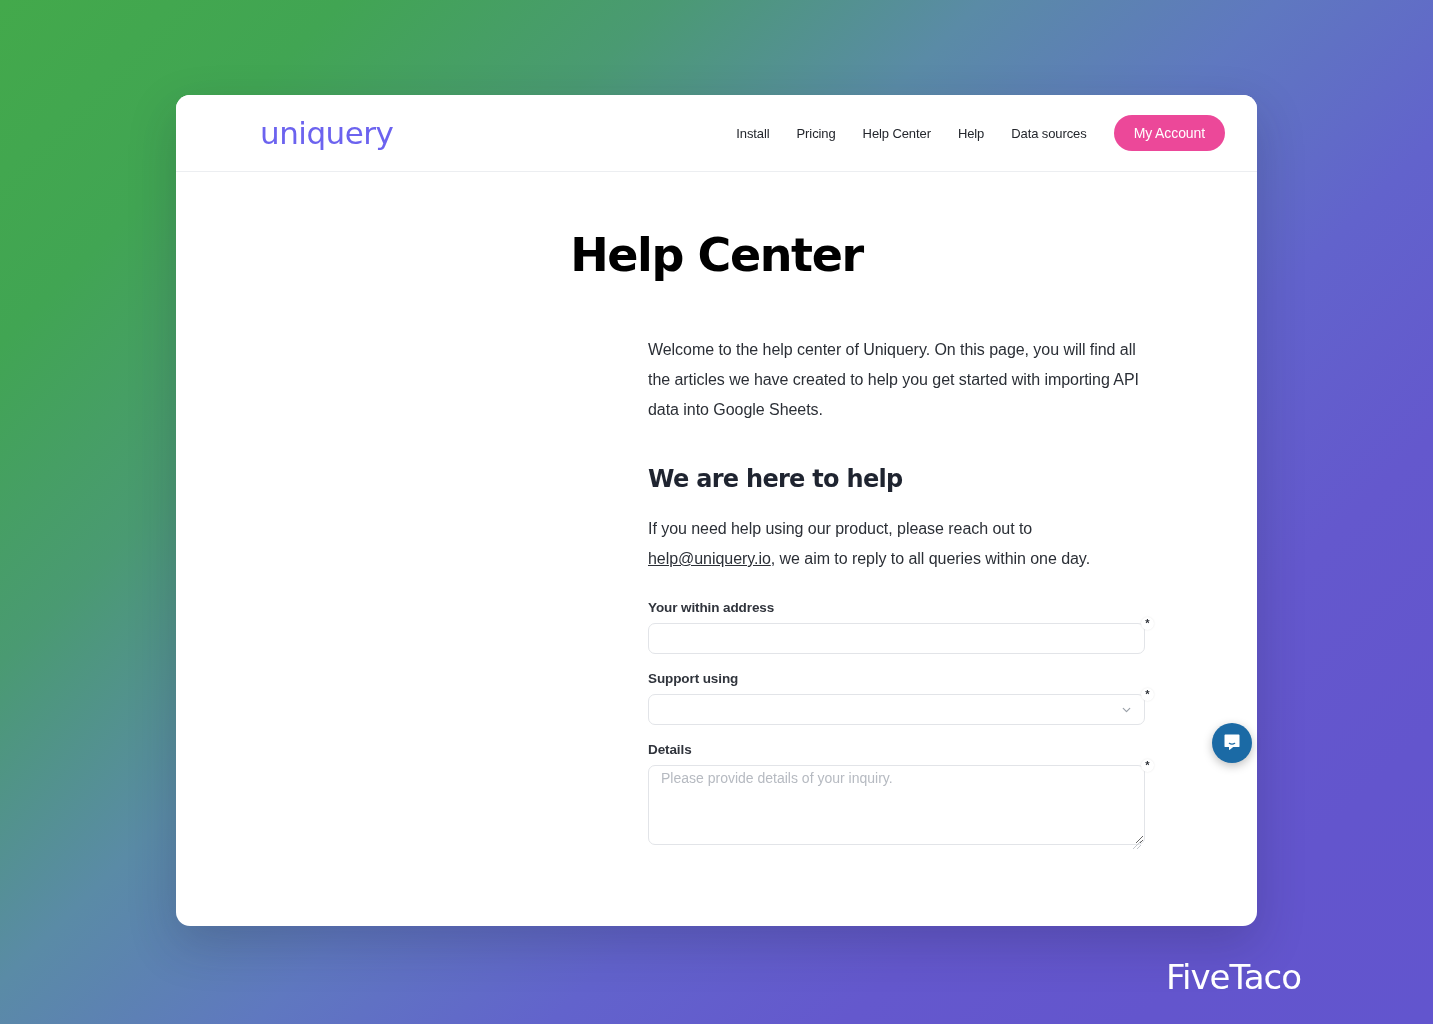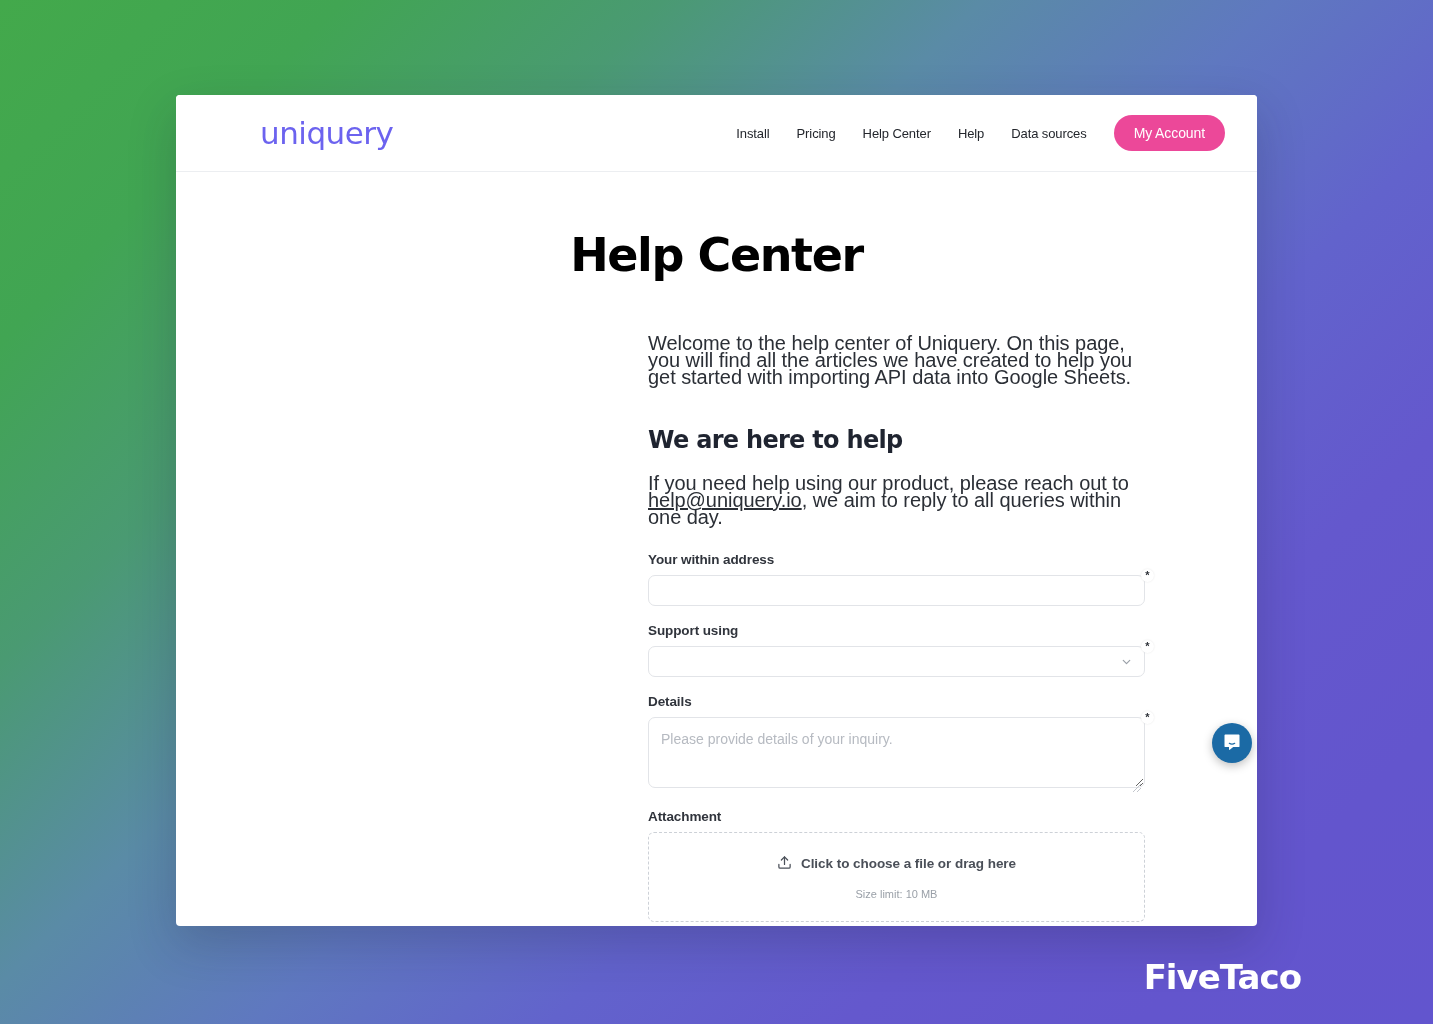--- a/index.html
+++ b/index.html
@@ -26,21 +26,21 @@
   }
 
   
   #site-card {
     position: absolute;
     left: 176px;
     top: 95px;
     width: 1081px;
     height: 831px;
     background: #ffffff;
-    border-radius: 4px;
+    border-radius: 14px;
     overflow: hidden;
     box-shadow: 0 18px 48px rgba(30, 30, 60, 0.22);
   }
 
   
   .site-header {
     height: 77px;
     display: flex;
     align-items: center;
     padding: 0 28px 0 84px;
@@ -105,22 +105,22 @@
     margin-bottom: 53px;
   }
 
   .content-col {
     width: 497px;
     margin: 0 auto;
     margin-left: 472px;
   }
 
   .body-text {
-    font-size: 20px;
-    line-height: 17px;
+    font-size: 16px;
+    line-height: 30px;
     color: #2b2f36;
     letter-spacing: -0.05px;
   }
   .body-text + .body-text { margin-top: 16px; }
 
   .section-title {
     font-family: "DejaVu Sans", sans-serif;
     font-size: 24px;
     font-weight: bold;
     letter-spacing: -0.7px;
@@ -194,22 +194,22 @@
   .chev-icon {
     position: absolute;
     right: 12px;
     top: 50%;
     transform: translateY(-50%);
     pointer-events: none;
     line-height: 0;
   }
 
   .textarea-input {
-    height: 71px;
-    padding: 12px 12px;
+    height: 80px;
+    padding: 3px 12px;
     resize: vertical;
     line-height: 19px;
   }
   .textarea-input::placeholder { color: #b6bac1; }
   .text-input::placeholder { color: #b6bac1; }
 
   
   .resize-grip {
     position: absolute;
     right: 3px;
@@ -265,21 +265,21 @@
     box-shadow: 0 3px 10px rgba(0,0,0,0.25);
   }
 
   
   #watermark {
     position: absolute;
     right: 132px;
     bottom: 27px;
     font-family: "DejaVu Sans", sans-serif;
     font-size: 34px;
-    font-weight: bold;
+    font-weight: normal;
     color: #ffffff;
     letter-spacing: -1px;
     user-select: none;
   }
 </style>
 </head>
 <body>
 
 <div id="site-card">
 
@@ -341,36 +341,20 @@
             <textarea class="textarea-input" placeholder="Please provide details of your inquiry." style=""></textarea>
             <span class="resize-grip">
               <svg width="10" height="10" viewBox="0 0 10 10" stroke="#c2c6cc" stroke-width="1">
                 <line x1="9" y1="1" x2="1" y2="9"></line>
                 <line x1="9" y1="5" x2="5" y2="9"></line>
               </svg>
             </span>
           </div>
         </div>
 
-        <div class="field">
-          <label class="field-label">Attachment</label>
-          <div class="dropzone">
-            <div class="dz-main">
-              <span>
-                <svg width="15" height="15" viewBox="0 0 24 24" fill="none" stroke="#4a4f58" stroke-width="2" stroke-linecap="round" stroke-linejoin="round">
-                  <path d="M21 15v4a2 2 0 0 1-2 2H5a2 2 0 0 1-2-2v-4"></path>
-                  <polyline points="17 8 12 3 7 8"></polyline>
-                  <line x1="12" y1="3" x2="12" y2="15"></line>
-                </svg>
-              </span>
-              <span>Click to choose a file or drag here</span>
-            </div>
-            <div class="dz-sub">Size limit: 10 MB</div>
-          </div>
-        </div>
 
       </div>
     </div>
   </div>
 </div>
 
 <button id="chat-launcher">
   <span>
     <svg width="20" height="20" viewBox="0 0 24 24" fill="#ffffff">
       <path d="M4 3h16a1 1 0 0 1 1 1v13a1 1 0 0 1-1 1h-6.5l-4.2 3.3A.6.6 0 0 1 8.4 21v-3H4a1 1 0 0 1-1-1V4a1 1 0 0 1 1-1z"></path>

